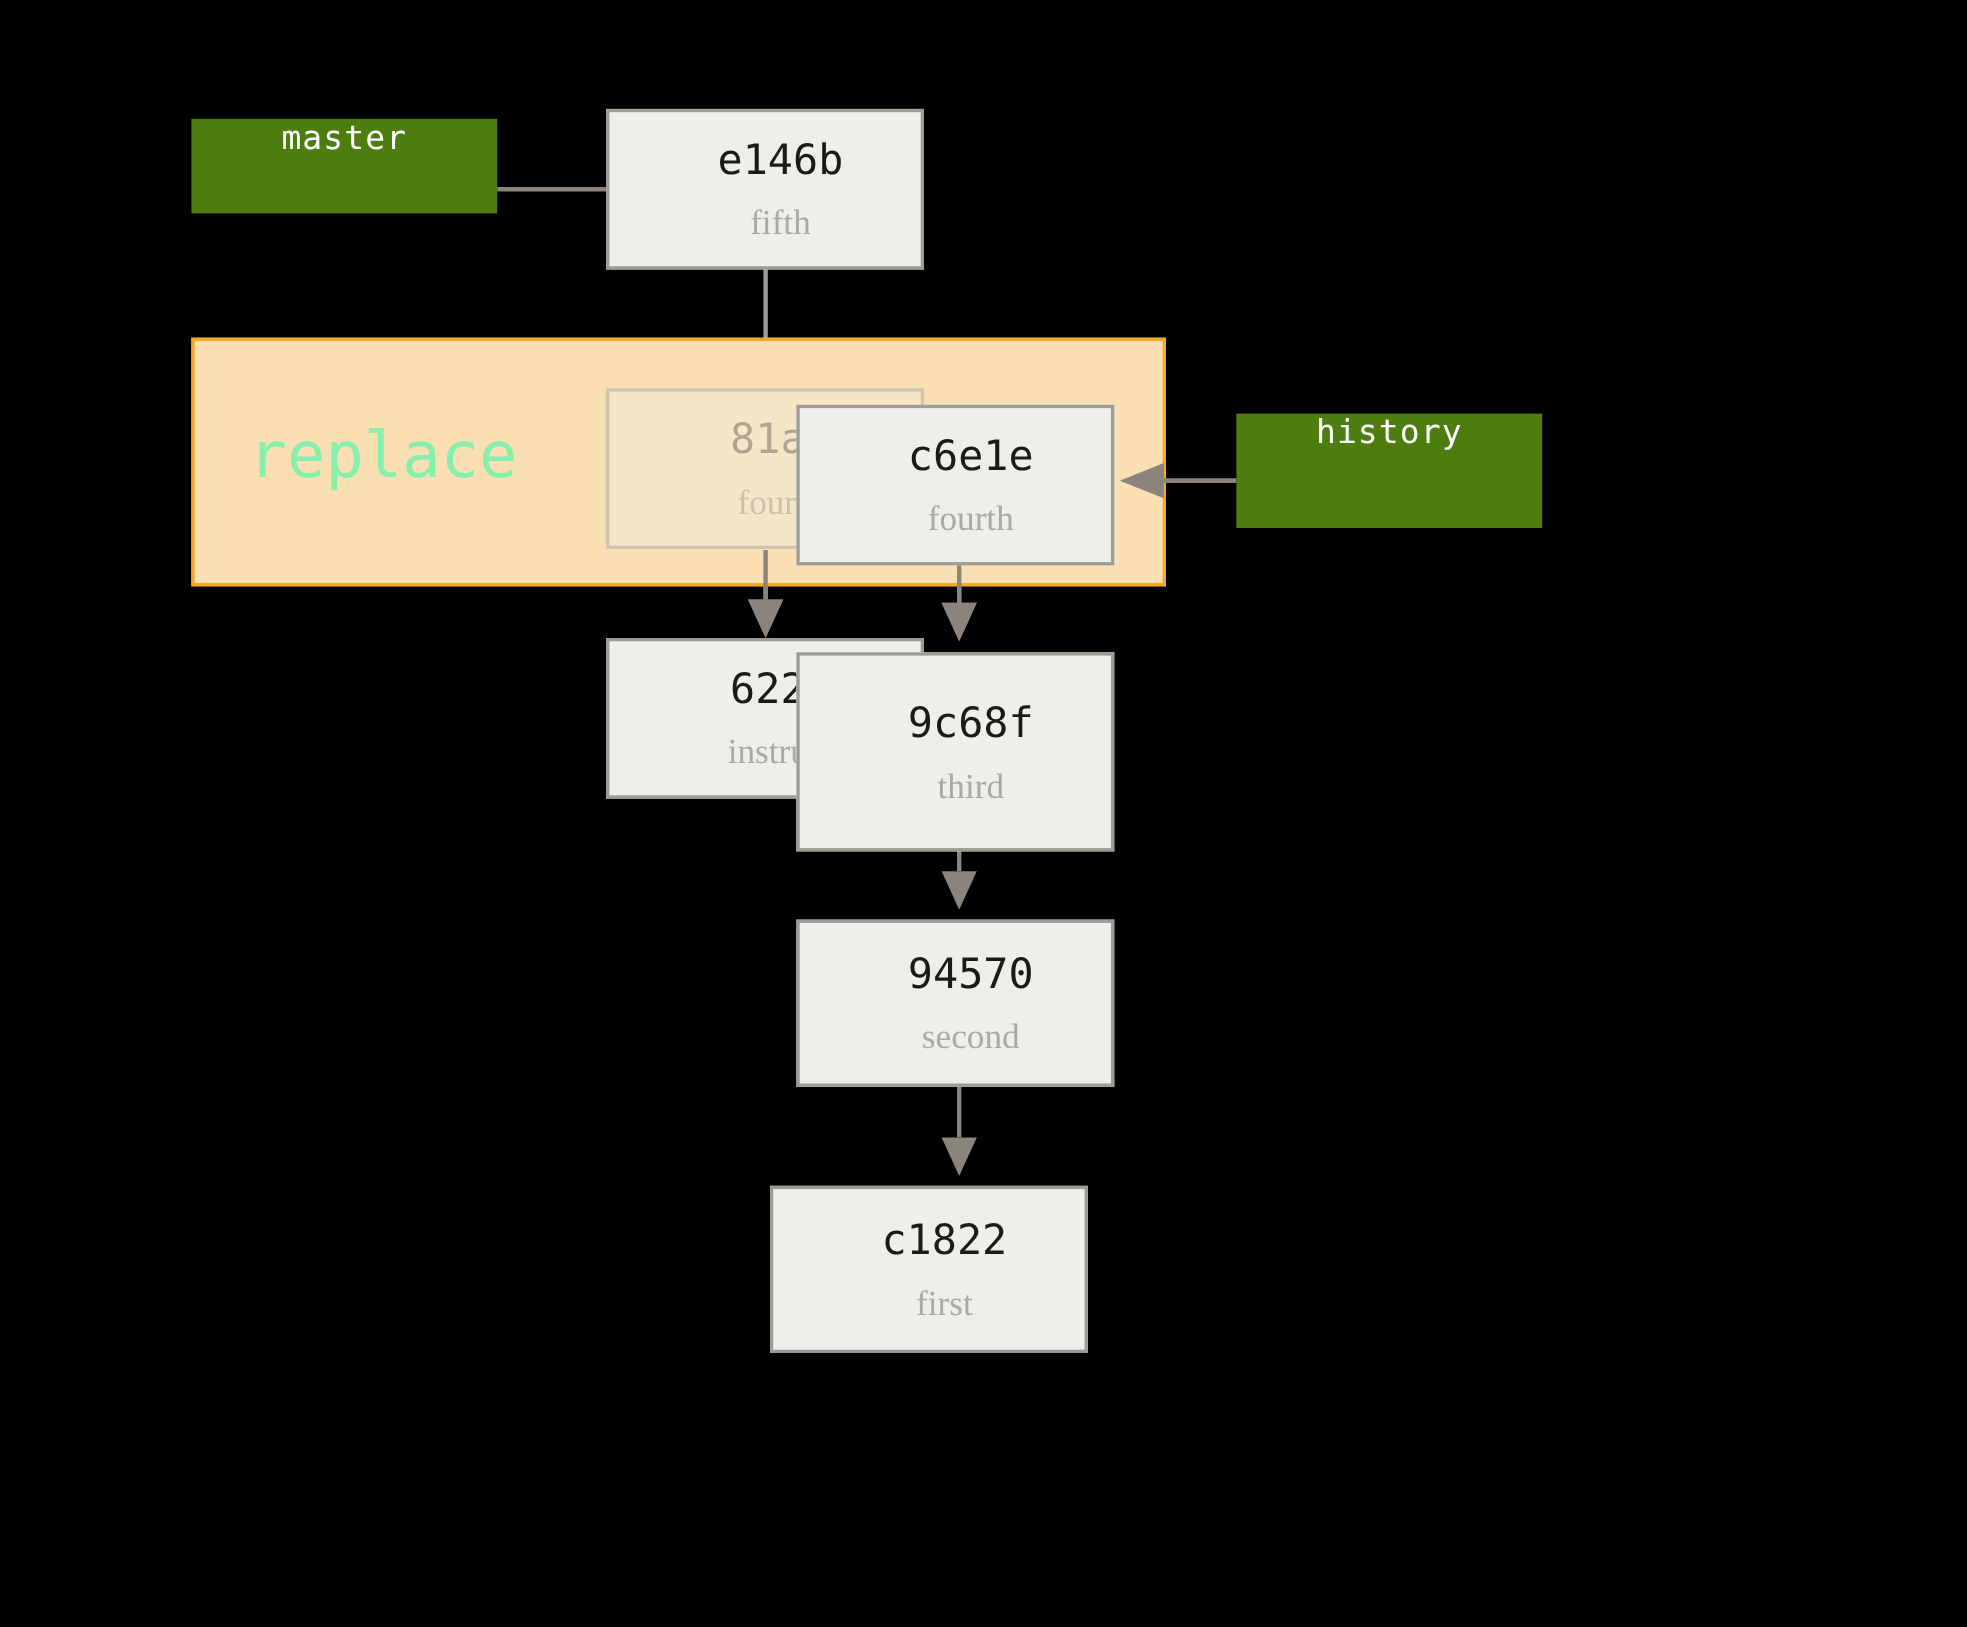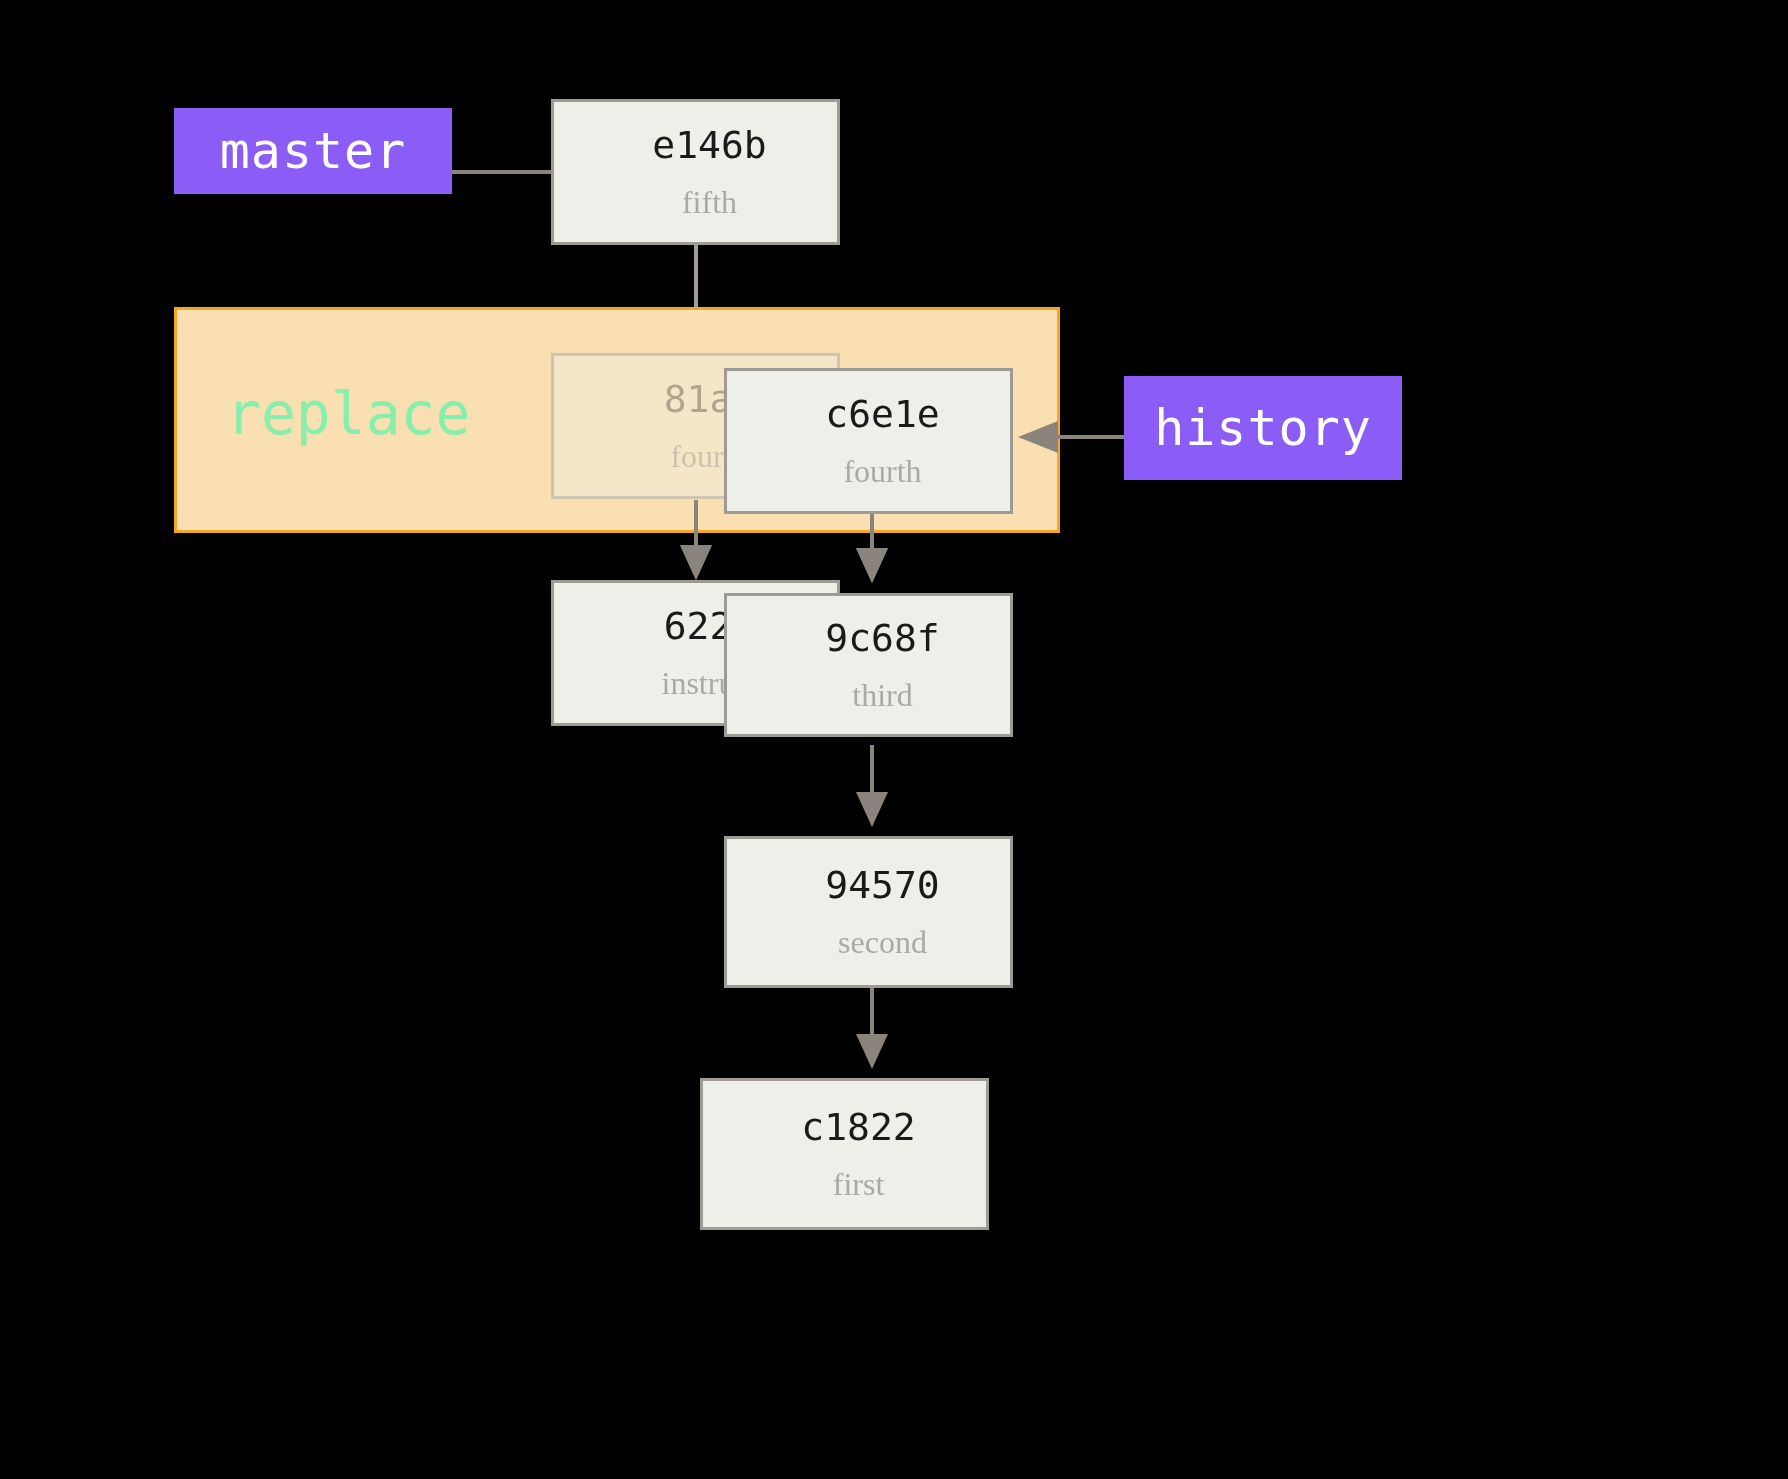--- a/index.html
+++ b/index.html
@@ -50,26 +50,26 @@
     background: rgba(239,239,233,0.40);
     border-color: rgba(158,155,149,0.45);
   }
   .commit.ghost .sha { color: rgba(26,26,26,0.32); }
   .commit.ghost .msg { color: rgba(140,140,136,0.40); }
 
   
   .reflabel {
     position: absolute;
     box-sizing: border-box;
-    background: #8b5cf6;
+    background: #4d7c0f;
     display: flex;
-    align-items: center;
+    align-items: flex-start;
     justify-content: center;
     font-family: "DejaVu Sans Mono", "Liberation Mono", monospace;
-    font-size: 50px;
+    font-size: 30px;
     color: #FFFFFF;
     letter-spacing: 1px;
     white-space: nowrap;
   }
 
   
   #replace-region {
     position: absolute;
     box-sizing: border-box;
     background: #FADFB3;
@@ -178,21 +178,21 @@
   <div class="commit" style="left:724px; top:368px; width:289px; height:146px;">
     <span class="sha">c6e1e</span>
     <span class="msg">fourth</span>
   </div>
 
   <div class="commit" style="left:551px; top:580px; width:289px; height:146px;">
     <span class="sha">622e</span>
     <span class="msg">instruct</span>
   </div>
 
-  <div class="commit" style="left:724px; top:593px; width:289px; height:144px;">
+  <div class="commit" style="left:724px; top:593px; width:289px; height:181px;">
     <span class="sha">9c68f</span>
     <span class="msg">third</span>
   </div>
 
   <div class="commit" style="left:724px; top:836px; width:289px; height:152px;">
     <span class="sha">94570</span>
     <span class="msg">second</span>
   </div>
 
   <div class="commit" style="left:700px; top:1078px; width:289px; height:152px;">

